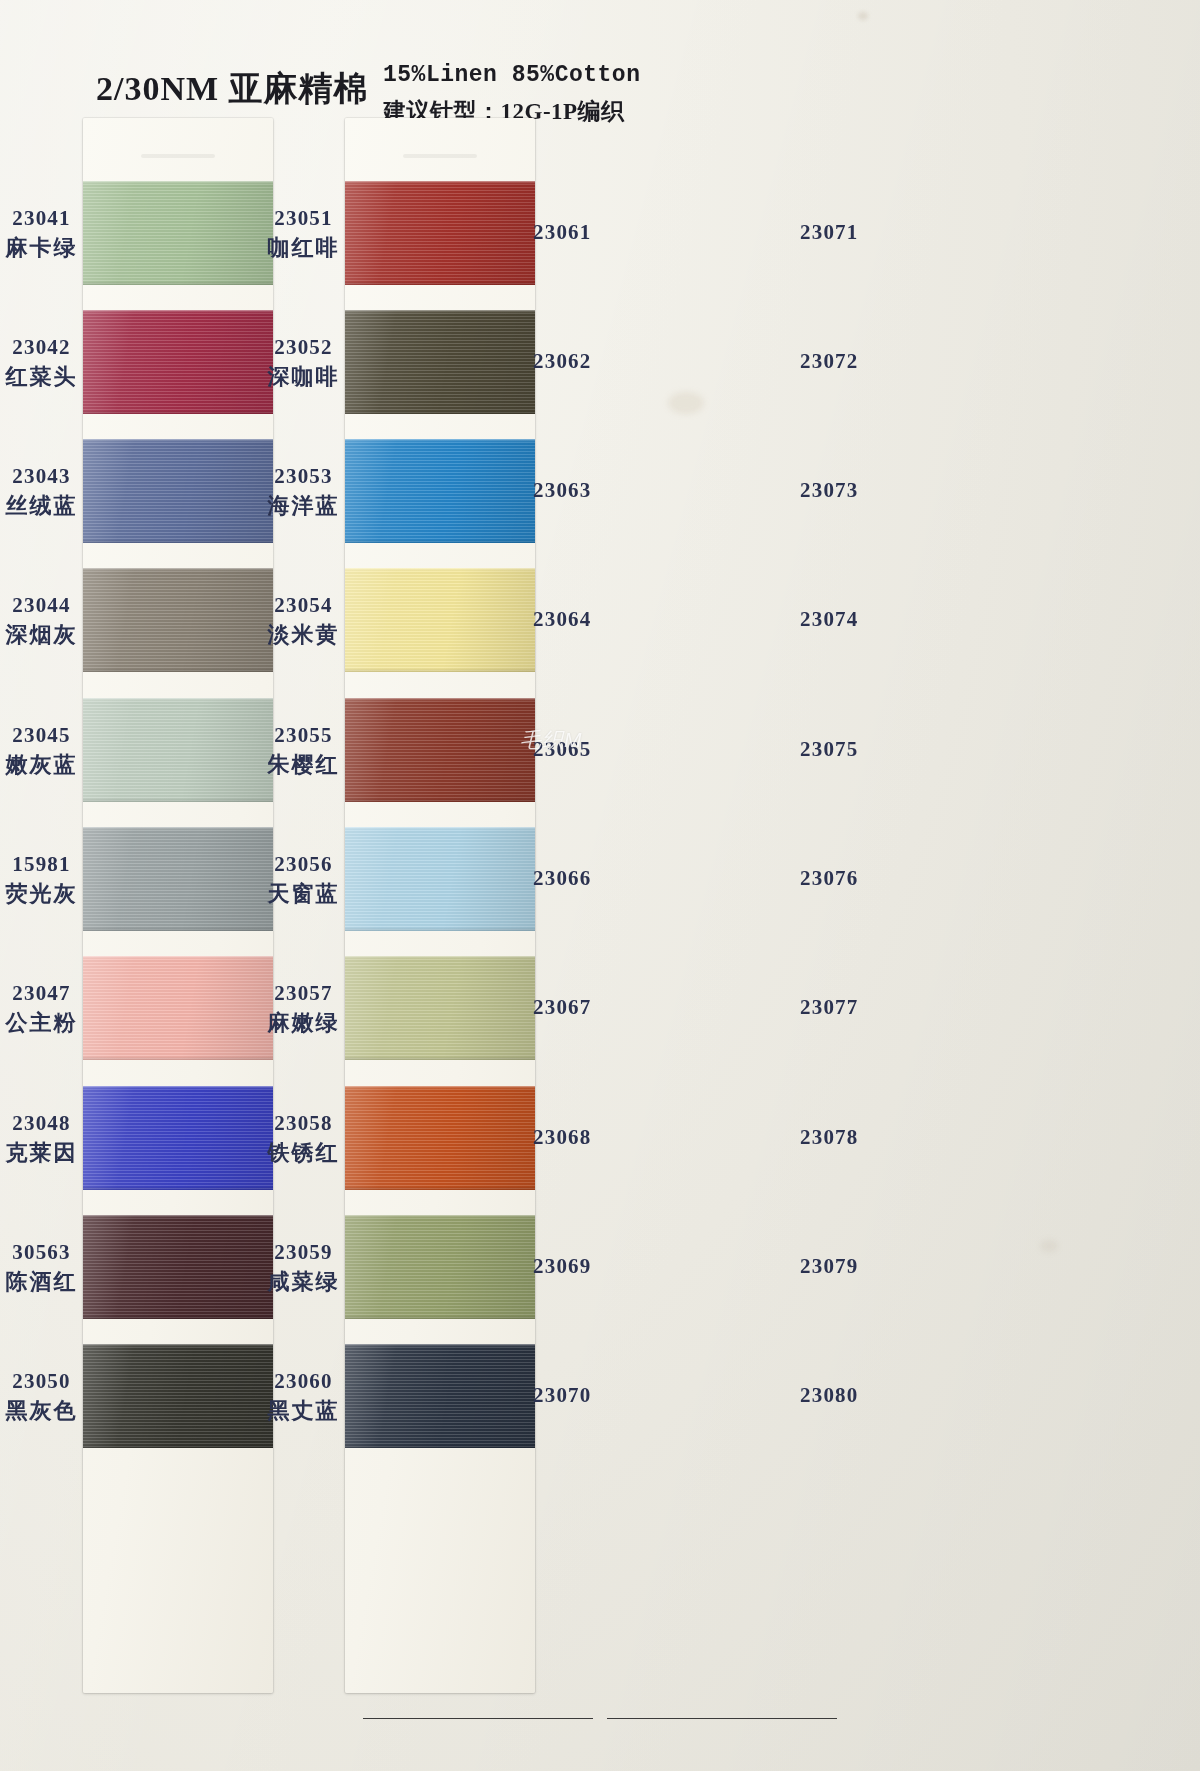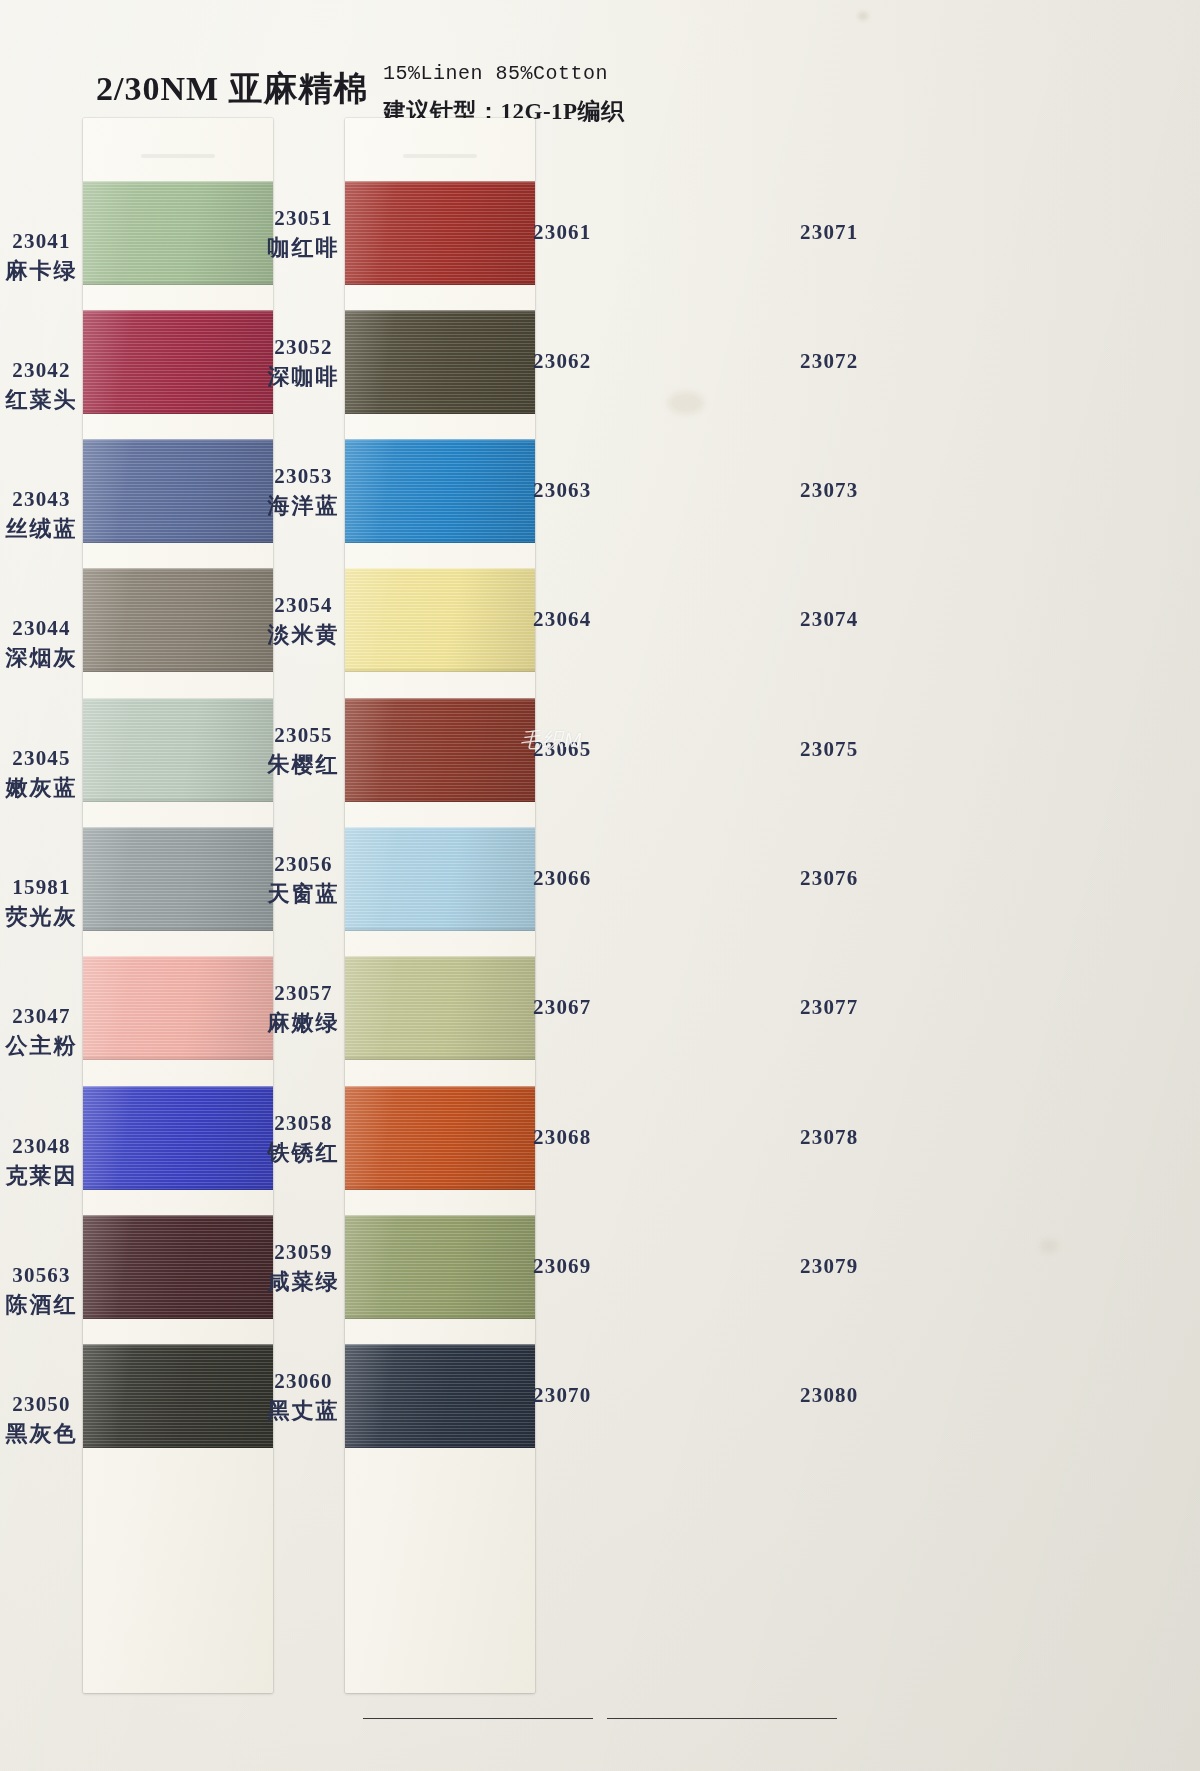--- a/index.html
+++ b/index.html
@@ -24,21 +24,21 @@
   
   .header{position:absolute;left:0;top:30px;width:1200px;height:70px;margin-left:8px;}
   .title-main{
     position:absolute;left:88px;top:36px;
     font-size:34px;letter-spacing:1px;color:#1c1c22;font-weight:700;
     font-family:"Liberation Serif","DejaVu Serif",serif;
     white-space:nowrap;
   }
   .title-sub1{
     position:absolute;left:375px;top:32px;
-    font-size:20px;color:#1c1c22;font-weight:400;letter-spacing:.5px;
+    font-size:23px;color:#1c1c22;font-weight:700;letter-spacing:.5px;
     font-family:"Liberation Mono","DejaVu Sans Mono",monospace;
     white-space:nowrap;
   }
   .title-sub2{
     position:absolute;left:375px;top:66px;
     font-size:23px;color:#1c1c22;font-weight:700;letter-spacing:.5px;
     font-family:"Liberation Serif","DejaVu Serif",serif;
     white-space:nowrap;
   }
 
@@ -87,21 +87,21 @@
   
   .label{
     position:absolute;text-align:center;
     color:#2b3250;
     font-family:"Liberation Serif","DejaVu Serif",serif;
     line-height:1.32;
     white-space:nowrap;
   }
   .label .code{font-size:21px;letter-spacing:1.2px;display:block;font-weight:600;}
   .label .name{font-size:22px;letter-spacing:2px;display:block;font-weight:600;}
-  .label.col1{left:0px;width:83px;margin-top:23px;}
+  .label.col1{left:0px;width:83px;}
   .label.col2{left:262px;width:83px;}
   .label.col3{left:533px;width:120px;text-align:left;}
   .label.col4{left:800px;width:120px;text-align:left;}
   .label.numonly .code{font-size:21px;letter-spacing:1.2px;}
 
   
   .watermark{
     position:absolute;left:520px;top:726px;
     font-size:21px;color:rgba(255,255,255,.82);
     font-family:"Liberation Sans","DejaVu Sans",sans-serif;

